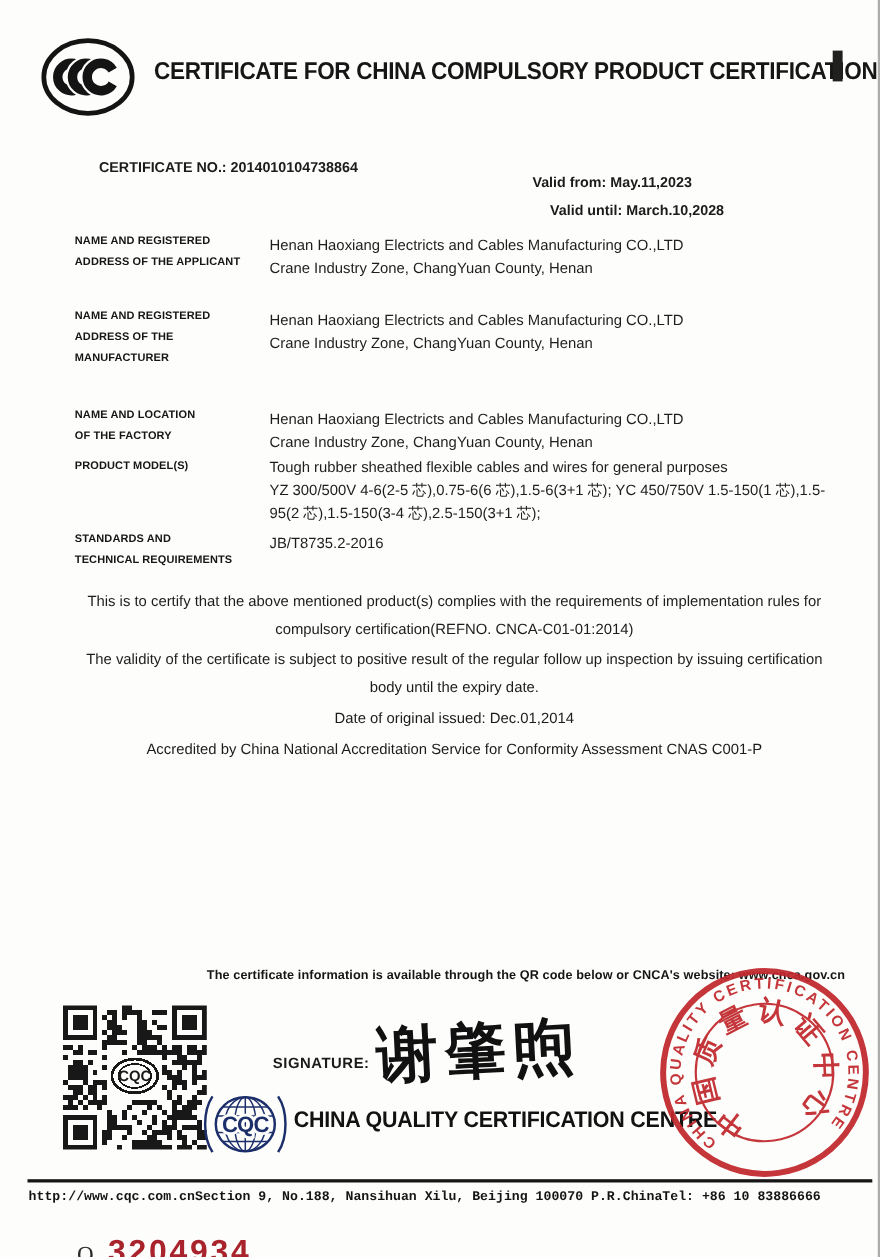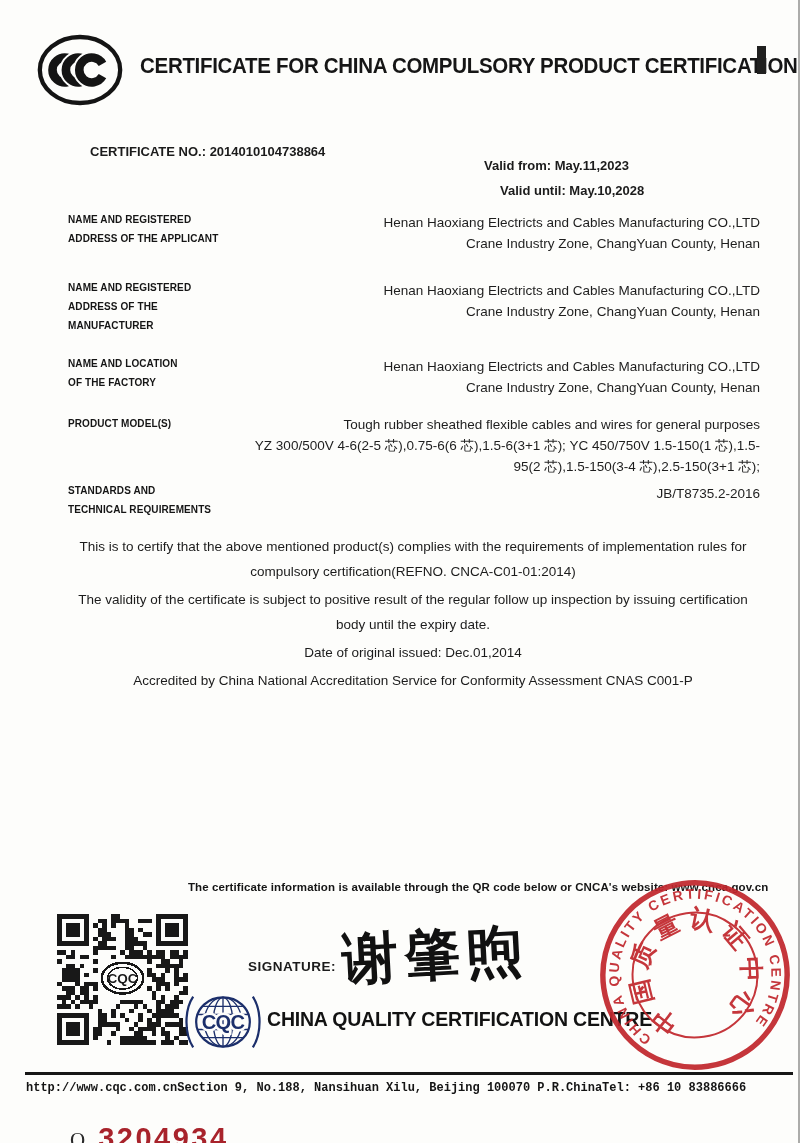--- a/index.html
+++ b/index.html
@@ -24,23 +24,23 @@
   .valid-until{position:absolute;left:500px;top:183px;font-size:13px;font-weight:bold;}
 
   
   .frow{position:absolute;left:68px;width:692px;display:flex;}
   .f-label{
     width:177px;flex:none;font-size:10px;font-weight:bold;line-height:19px;
     white-space:pre-line;letter-spacing:0.1px;color:#151515;
   }
   .f-value{
     flex:1;font-size:13.5px;line-height:21px;white-space:pre-line;
-    margin-top:2px;color:#1e1e1e;text-align:right;
-  }
-  .row1{top:210px}.row2{top:278px}.row3{top:354px}.row4{top:414px}.row5{top:481px}
+    margin-top:2px;color:#1e1e1e;
+  }
+  .row1{top:210px}.row2{top:278px}.row3{top:368px}.row4{top:414px}.row5{top:481px}
 
   
   .paras{position:absolute;left:68px;top:534px;width:690px;font-size:13.5px;color:#1c1c1c;}
   .paras p{margin:0 0 3px 0;line-height:25px;text-align:center;}
   .just{text-align:justify;text-justify:inter-word;}
 
   
   .qr-note{
     position:absolute;left:188px;top:881px;font-size:11.5px;font-weight:bold;
     letter-spacing:0.1px;color:#151515;
@@ -82,21 +82,21 @@
     <path d="M 55.5,32.5 A 13,13 0 1 0 55.5,45.5" fill="none" stroke="#141414" stroke-width="9"></path>
     <path d="M 69.5,32.5 A 13,13 0 1 0 69.5,45.5" fill="none" stroke="#fdfdfb" stroke-width="13"></path>
     <path d="M 69.5,32.5 A 13,13 0 1 0 69.5,45.5" fill="none" stroke="#141414" stroke-width="9"></path>
   </svg>
   <div class="title">CERTIFICATE FOR CHINA COMPULSORY PRODUCT CERTIFICATION</div>
   <div class="scan-mark"></div>
   <div class="scan-edge"></div>
 
   <div class="cert-no">CERTIFICATE NO.: 2014010104738864</div>
   <div class="valid-from">Valid from: May.11,2023</div>
-  <div class="valid-until">Valid until: May.10,2028</div>
+  <div class="valid-until">Valid until: March.10,2028</div>
 
   <div class="frow row1">
     <div class="f-label">NAME AND REGISTERED
 ADDRESS OF THE APPLICANT</div>
     <div class="f-value">Henan Haoxiang Electricts and Cables Manufacturing CO.,LTD
 Crane Industry Zone, ChangYuan County, Henan</div>
   </div>
   <div class="frow row2">
     <div class="f-label">NAME AND REGISTERED
 ADDRESS OF THE

